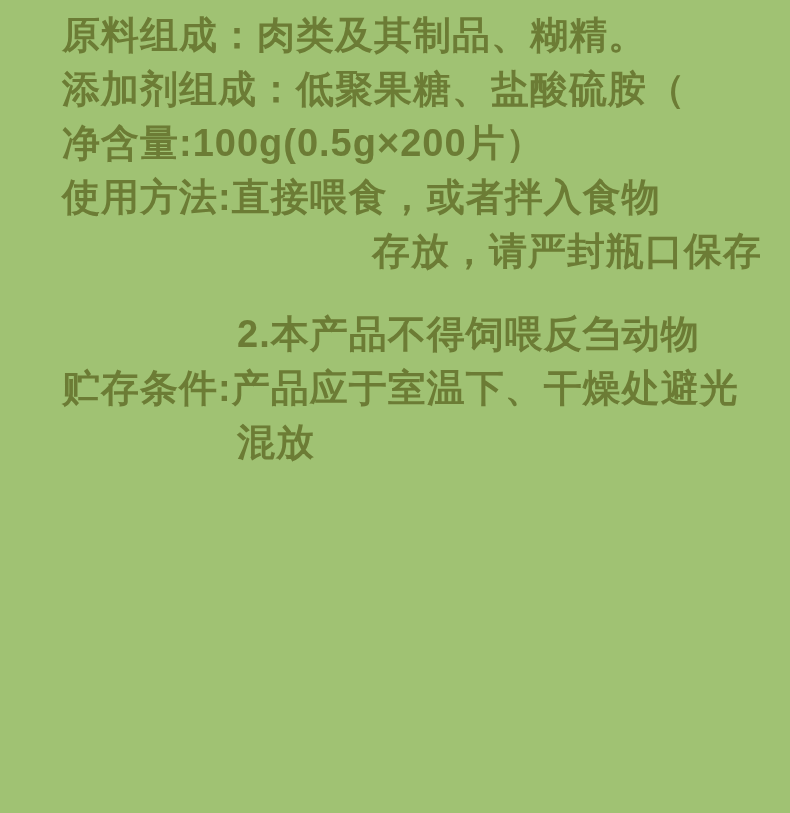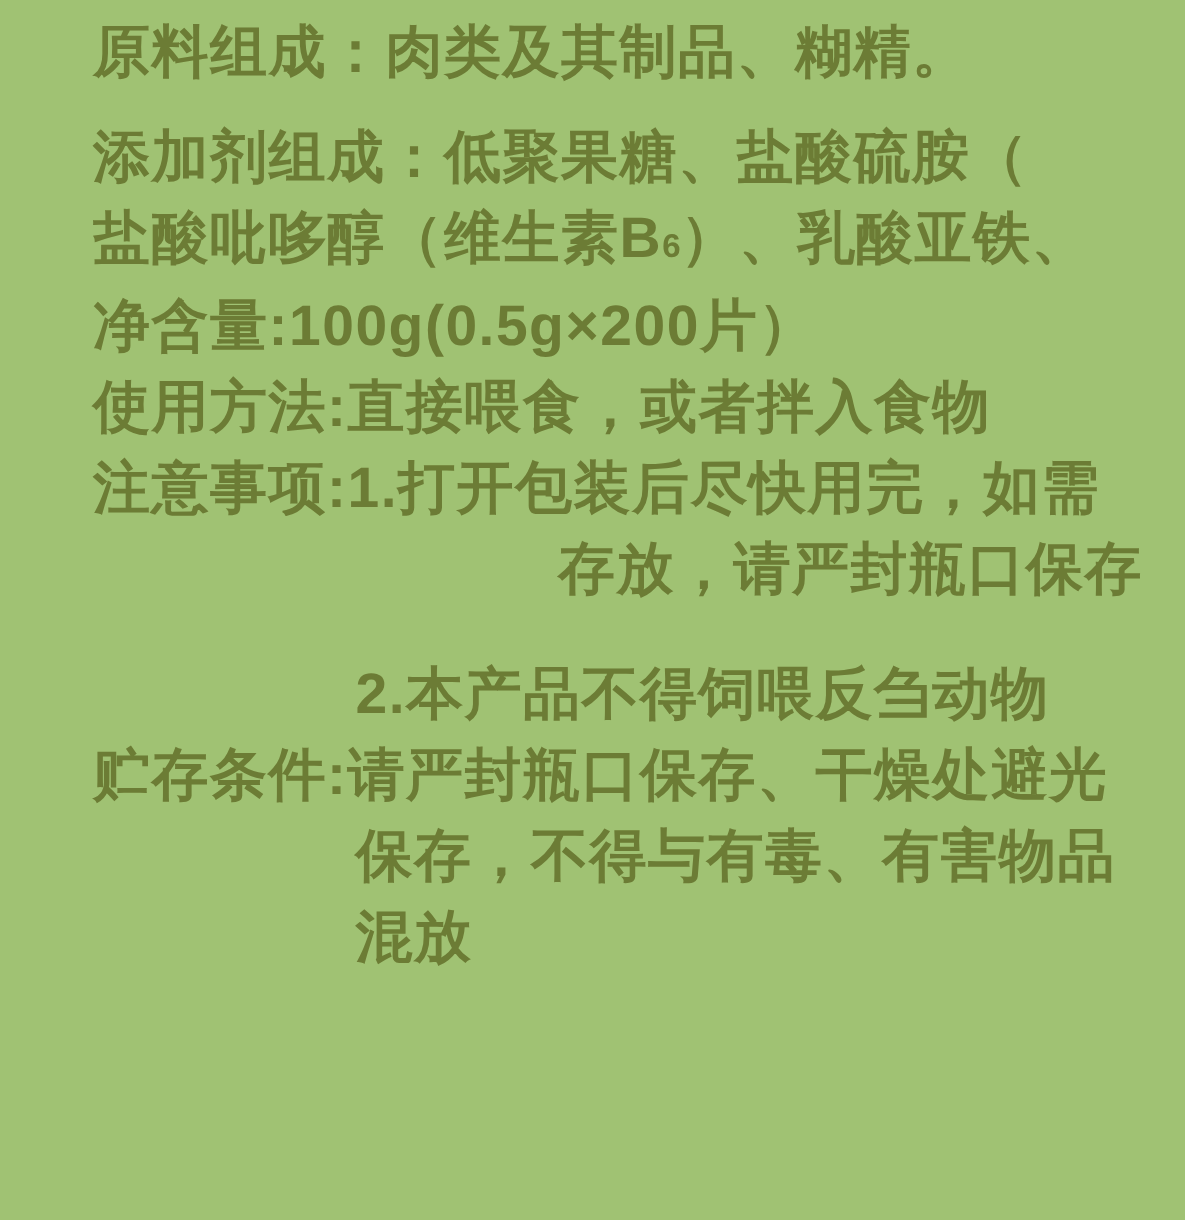--- a/index.html
+++ b/index.html
@@ -23,41 +23,38 @@
     display: block;
   }
   .text-line {
     font-size: 38px;
     font-weight: bold;
     line-height: 54px;
     letter-spacing: 1px;
     white-space: nowrap;
   }
   .text-line.gap-before {
-    margin-top: 16px;
+    margin-top: 0;
   }
   .seg {
     display: inline;
   }
   .seg.sub {
     font-size: 0.58em;
     vertical-align: baseline;
     letter-spacing: 0;
   }
 </style>
 </head>
 <body style="background-color: rgb(160, 194, 115); color: rgb(108, 124, 53);">
 
 <div class="label-sheet">
   <div class="info-lines" id="info-lines">
       <div class="text-line"><span class="seg">原料组成：肉类及其制品、糊精。</span></div>
       <div class="text-line gap-before"><span class="seg">添加剂组成：低聚果糖、盐酸硫胺（</span></div>
-      <div class="text-line"><span class="seg">盐酸吡哆醇（维生素B</span><span class="seg sub">6</span><span class="seg">）、乳酸亚铁、</span></div>
       <div class="text-line"><span class="seg">净含量:100g(0.5g×200片）</span></div>
       <div class="text-line"><span class="seg">使用方法:直接喂食，或者拌入食物</span></div>
-      <div class="text-line"><span class="seg">注意事项:1.打开包装后尽快用完，如需</span></div>
       <div class="text-line" style="padding-left: 208px; text-align: right;"><span class="seg">存放，请严封瓶口保存</span></div>
       <div class="text-line" style="padding-left: 175px; margin-top: 29px;"><span class="seg">2.本产品不得饲喂反刍动物</span></div>
-      <div class="text-line"><span class="seg">贮存条件:请严封瓶口保存、干燥处避光</span></div>
-      <div class="text-line" style="padding-left: 175px;"><span class="seg">保存，不得与有毒、有害物品</span></div>
+      <div class="text-line"><span class="seg">贮存条件:产品应于室温下、干燥处避光</span></div>
       <div class="text-line" style="padding-left: 175px;"><span class="seg">混放</span></div>
     </div>
 </div>
 
 </body></html>

